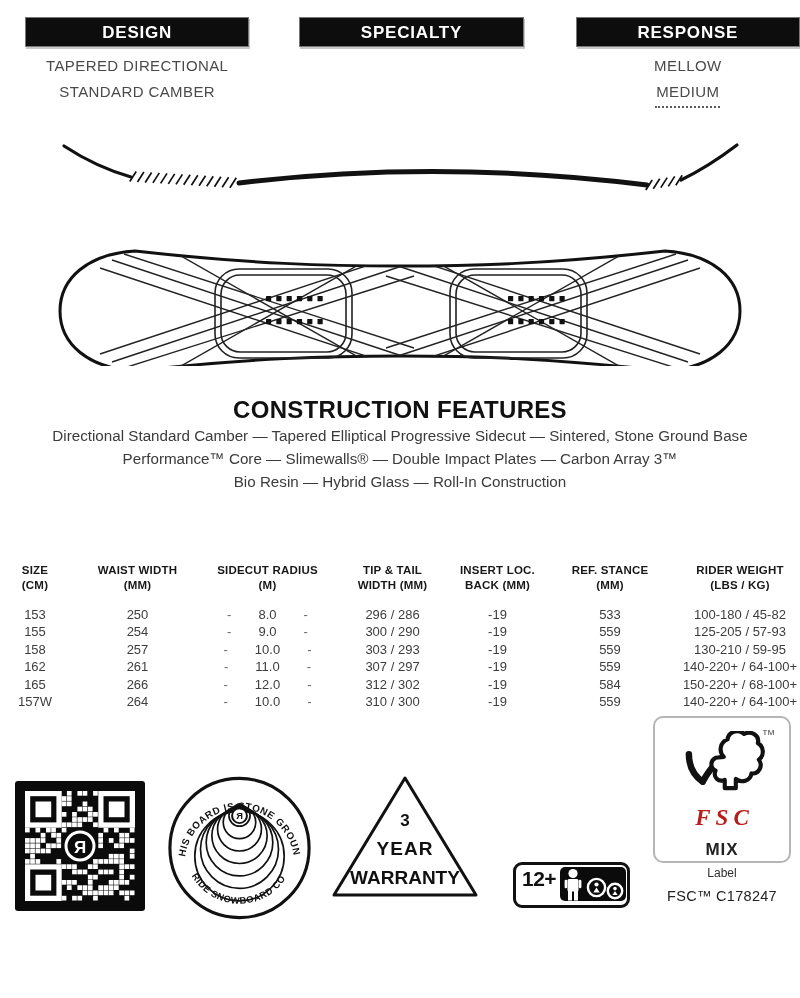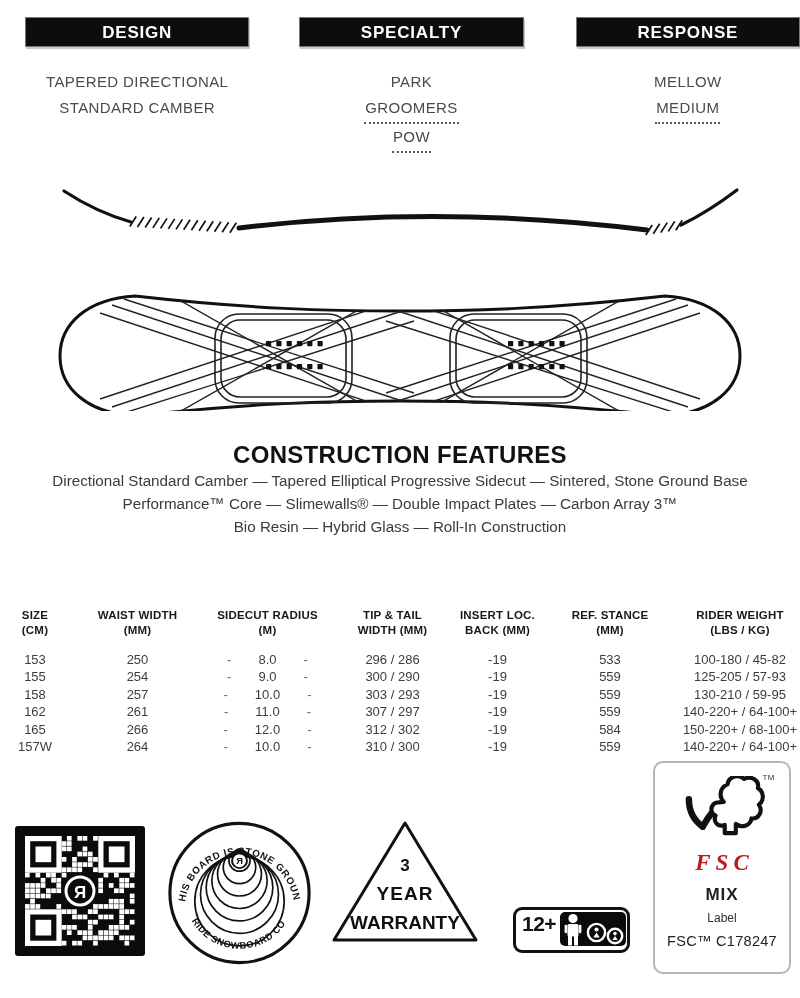--- a/index.html
+++ b/index.html
@@ -11,21 +11,21 @@
   
   .spec-columns { display:flex; padding:17px 0 0 25px;gap:20px; }
   .spec-col { width:233px; }
   .spec-col.c2 { margin-left:30px; }
   .spec-col.c3 { margin-left:32px; }
   .pill {
     background:#0d0d0d; color:#fff; height:30px; line-height:30px; text-align:center;
     font-weight:bold; font-size:17px; letter-spacing:0.8px; border:1px solid #777;
     box-shadow:1px 2px 0 #c9c9c9;
   }
-  .spec-list { margin-top:22px; text-align:center; }
+  .spec-list { margin-top:6px; text-align:center; }
   .spec-list .item { line-height:26px; font-size:15px; color:#4a4a4a; letter-spacing:0.4px; }
   .spec-list .item span { display:inline-block; }
   .spec-list .item.dotted span { border-bottom:2px dotted #5a5a5a; padding:0 1px 1px; }
   
   .board-figure { display:block; margin-top:28px; }
   
   .construction { text-align:center; margin-top:30px; }
   .construction h2 { font-size:24px; letter-spacing:0.3px; color:#111; font-weight:bold; }
   .construction .lines { margin-top:0; }
   .construction .lines div { font-size:15.2px; line-height:23px; color:#3b3b3b; }
@@ -45,21 +45,21 @@
   .stamp { position:absolute; left:166px; top:56px; }
   .warranty { position:absolute; left:330px; top:58px; }
   .age-badge {
     position:absolute; left:513px; top:146px; width:117px; height:46px;
     border:3px solid #111; border-radius:9px; background:#fff;
     display:flex; align-items:flex-start; padding:2px 3px 2px 6px;
   }
   .age-badge .age-num { font-size:21px; font-weight:bold; color:#111; letter-spacing:-0.5px; }
   .age-badge .age-box { margin-left:4px; width:66px; height:34px; background:#0b0b0b; border-radius:5px; }
   .fsc-card {
-    position:absolute; left:653px; top:0; width:138px; height:213px;
+    position:absolute; left:653px; top:0; width:138px; height:147px;
     border:2px solid #b5b5b5; border-radius:10px; background:#fff; text-align:center;
   }
   .fsc-tm { position:absolute; top:10px; right:14px; font-size:8px; color:#333; letter-spacing:0.5px; }
   .fsc-tree { margin-top:13px; }
   .fsc-name { font-family:"Liberation Serif","DejaVu Serif",serif; font-weight:bold; font-size:23px; letter-spacing:5px; color:#b91c1c; margin-top:-2px; text-indent:5px;font-style:italic; }
   .fsc-mix { font-size:17px; font-weight:bold; letter-spacing:1px; color:#222; margin-top:9px; }
   .fsc-label { font-size:12px; color:#2e2e2e; margin-top:6px; }
   .fsc-code { font-size:14.5px; color:#222; margin-top:8px; letter-spacing:0.3px; }
   svg text { font-family:"Liberation Sans","DejaVu Sans",sans-serif; }
 </style>
@@ -71,25 +71,20 @@
   <div class="spec-columns">
     <div class="spec-col c1">
       <div class="pill">DESIGN</div>
       <div class="spec-list">
         <div class="item"><span>TAPERED DIRECTIONAL</span></div>
         <div class="item"><span>STANDARD CAMBER</span></div>
       </div>
     </div>
     <div class="spec-col c2">
       <div class="pill">SPECIALTY</div>
-      <div class="spec-list">
-        <div class="item"><span>PARK</span></div>
-        <div class="item dotted"><span>GROOMERS</span></div>
-        <div class="item dotted"><span>POW</span></div>
-      </div>
     </div>
     <div class="spec-col c3">
       <div class="pill">RESPONSE</div>
       <div class="spec-list">
         <div class="item"><span>MELLOW</span></div>
         <div class="item dotted"><span>MEDIUM</span></div>
       </div>
     </div>
   </div>
 

